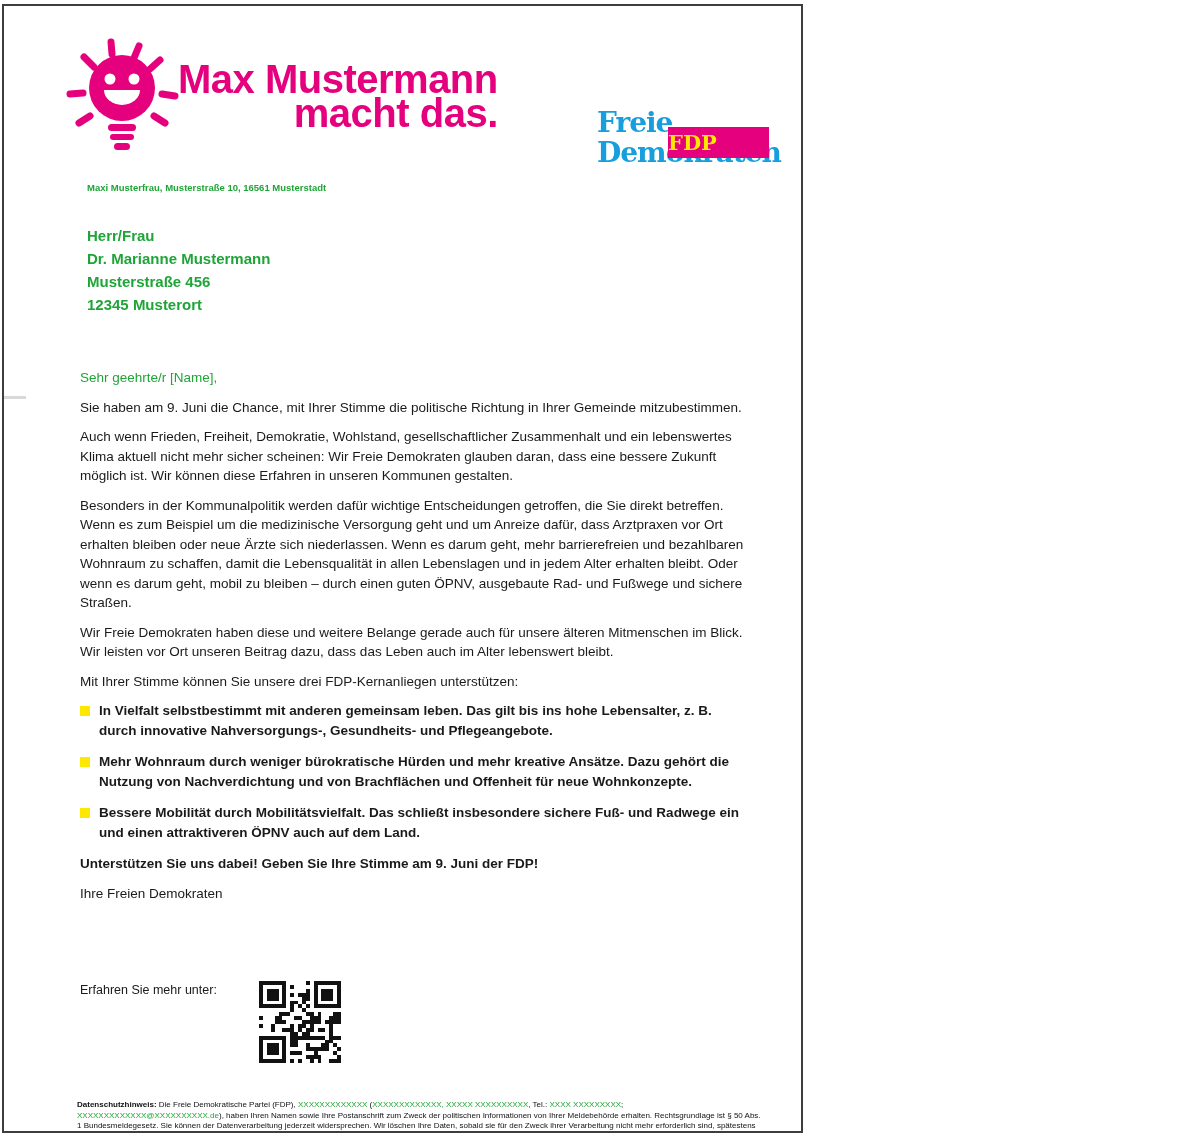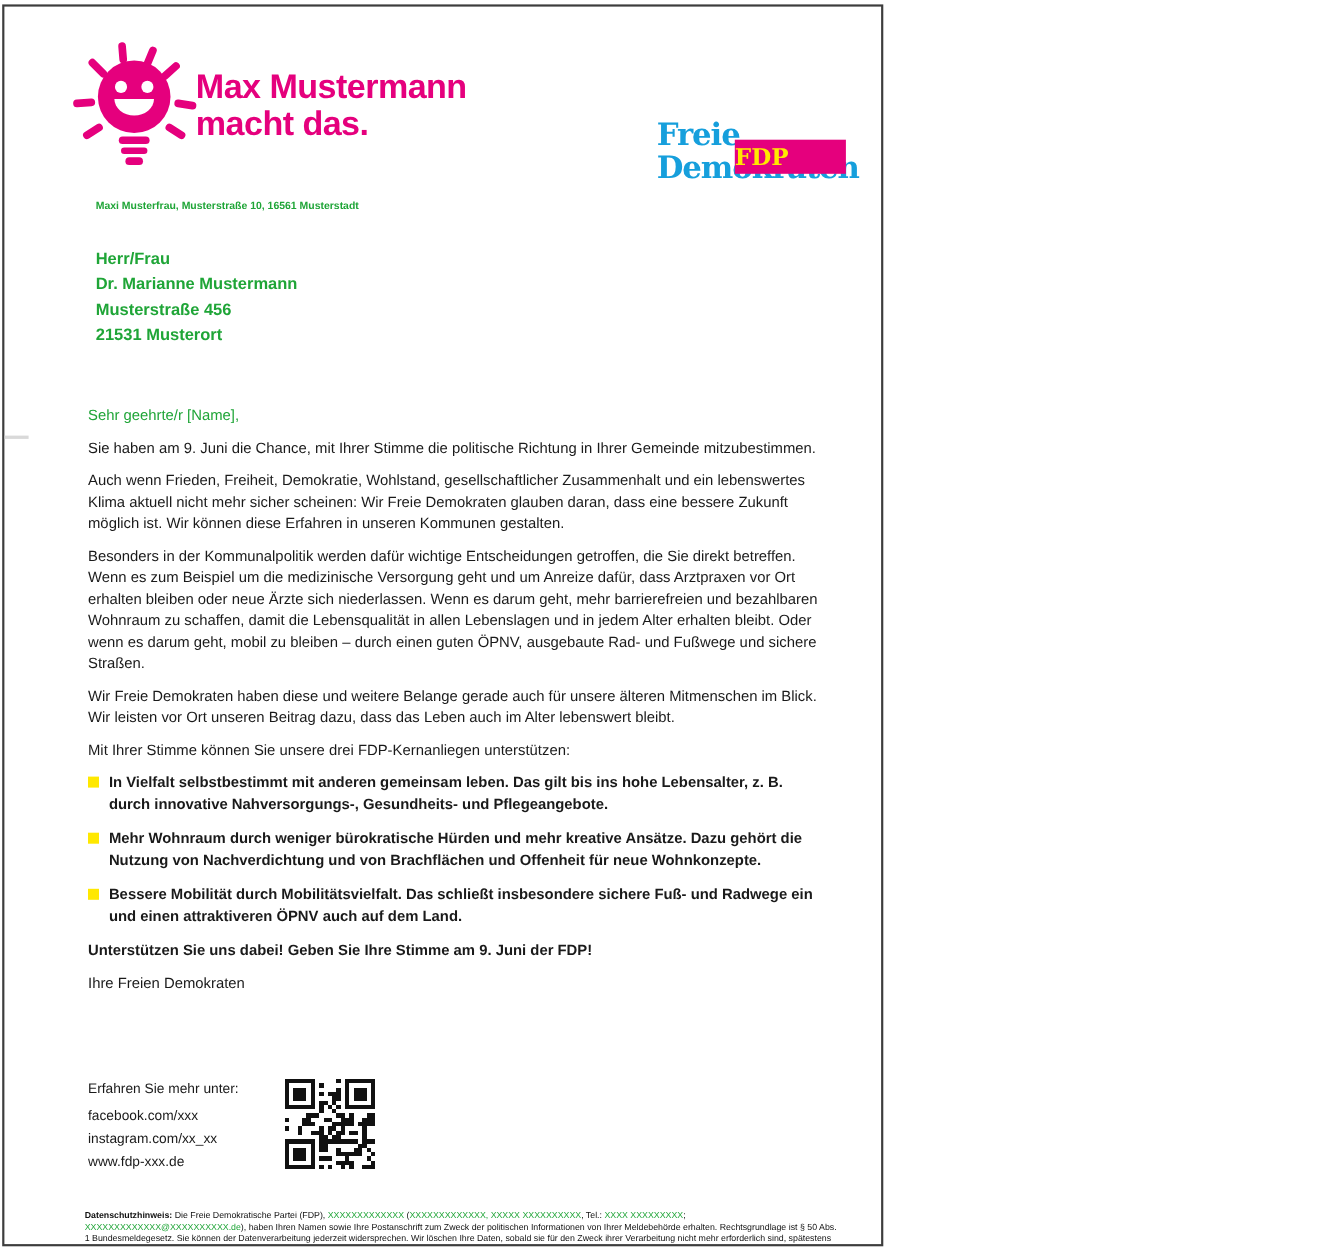--- a/index.html
+++ b/index.html
@@ -13,22 +13,22 @@
     font-family:"Liberation Sans",sans-serif;color:var(--text);
   }
   .page{
     position:absolute;left:2px;top:4px;width:801px;height:1129px;
     border:2px solid var(--border);background:#fff;overflow:hidden;
   }
   
   .bulb-logo{position:absolute;left:58px;top:32px;width:120px;height:124px}
   .brand-title{
     position:absolute;left:174px;top:56px;
-    font-size:31px;font-weight:bold;line-height:34px;
-    color:var(--magenta);letter-spacing:-0.5px;
+    font-size:40px;font-weight:bold;line-height:34px;
+    color:var(--magenta);letter-spacing:-0.5px;text-align:right;
   }
   .fdp-word{
     position:absolute;left:593px;top:58px;
     font-family:"DejaVu Serif",serif;font-weight:bold;
     font-size:28px;line-height:30px;color:var(--cyan);letter-spacing:-1px;margin-top:44px;
   }
   .fdp-badge{
     position:absolute;left:664px;top:121px;width:101px;height:31px;
     background:var(--magenta);color:var(--yellow);
     font-family:"DejaVu Serif",serif;font-weight:bold;font-size:21px;
@@ -109,21 +109,21 @@
     <div>Freie</div>
     <div>Demokraten</div>
   </div>
   <div class="fdp-badge">FDP</div>
 
   <div class="sender-line">Maxi Musterfrau, Musterstraße 10, 16561 Musterstadt</div>
   <div class="recipient">
     <div>Herr/Frau</div>
     <div>Dr. Marianne Mustermann</div>
     <div>Musterstraße 456</div>
-    <div>21531 Musterort</div>
+    <div>12345 Musterort</div>
   </div>
 
   <div class="fold-mark"></div>
 
   <div class="letter">
     <p class="salutation">Sehr geehrte/r [Name],</p>
     <p>Sie haben am 9. Juni die Chance, mit Ihrer Stimme die politische Richtung in Ihrer Gemeinde mitzubestimmen.</p>
     <p>Auch wenn Frieden, Freiheit, Demokratie, Wohlstand, gesellschaftlicher Zusammenhalt und ein lebenswertes Klima aktuell nicht mehr sicher scheinen: Wir Freie Demokraten glauben daran, dass eine bessere Zukunft möglich ist. Wir können diese Erfahren in unseren Kommunen gestalten.</p>
     <p>Besonders in der Kommunalpolitik werden dafür wichtige Entscheidungen getroffen, die Sie direkt betreffen. Wenn es zum Beispiel um die medizinische Versorgung geht und um Anreize dafür, dass Arztpraxen vor Ort erhalten bleiben oder neue Ärzte sich niederlassen. Wenn es darum geht, mehr barrierefreien und bezahlbaren Wohnraum zu schaffen, damit die Lebensqualität in allen Lebenslagen und in jedem Alter erhalten bleibt. Oder wenn es darum geht, mobil zu bleiben – durch einen guten ÖPNV, ausgebaute Rad- und Fußwege und sichere Straßen.</p>
     <p>Wir Freie Demokraten haben diese und weitere Belange gerade auch für unsere älteren Mitmenschen im Blick. Wir leisten vor Ort unseren Beitrag dazu, dass das Leben auch im Alter lebenswert bleibt.</p>
@@ -140,25 +140,20 @@
       <li>
         <span class="bullet-sq"></span>
         <span>Bessere Mobilität durch Mobilitätsvielfalt. Das schließt insbesondere sichere Fuß- und Radwege ein und einen attraktiveren ÖPNV auch auf dem Land.</span>
       </li>
     </ul>
     <p class="cta">Unterstützen Sie uns dabei! Geben Sie Ihre Stimme am 9. Juni der FDP!</p>
     <p class="signoff">Ihre Freien Demokraten</p>
   </div>
 
   <div class="footer-label">Erfahren Sie mehr unter:</div>
-  <div class="footer-links">
-    <div>facebook.com/xxx</div>
-    <div>instagram.com/xx_xx</div>
-    <div>www.fdp-xxx.de</div>
-  </div>
   <div class="qr"><svg viewBox="0 0 21 21" width="100%" height="100%" shape-rendering="crispEdges" fill="#111">
         <rect x="0" y="0" width="1" height="1"></rect>
         <rect x="1" y="0" width="1" height="1"></rect>
         <rect x="2" y="0" width="1" height="1"></rect>
         <rect x="3" y="0" width="1" height="1"></rect>
         <rect x="4" y="0" width="1" height="1"></rect>
         <rect x="5" y="0" width="1" height="1"></rect>
         <rect x="6" y="0" width="1" height="1"></rect>
         <rect x="12" y="0" width="1" height="1"></rect>
         <rect x="14" y="0" width="1" height="1"></rect>

